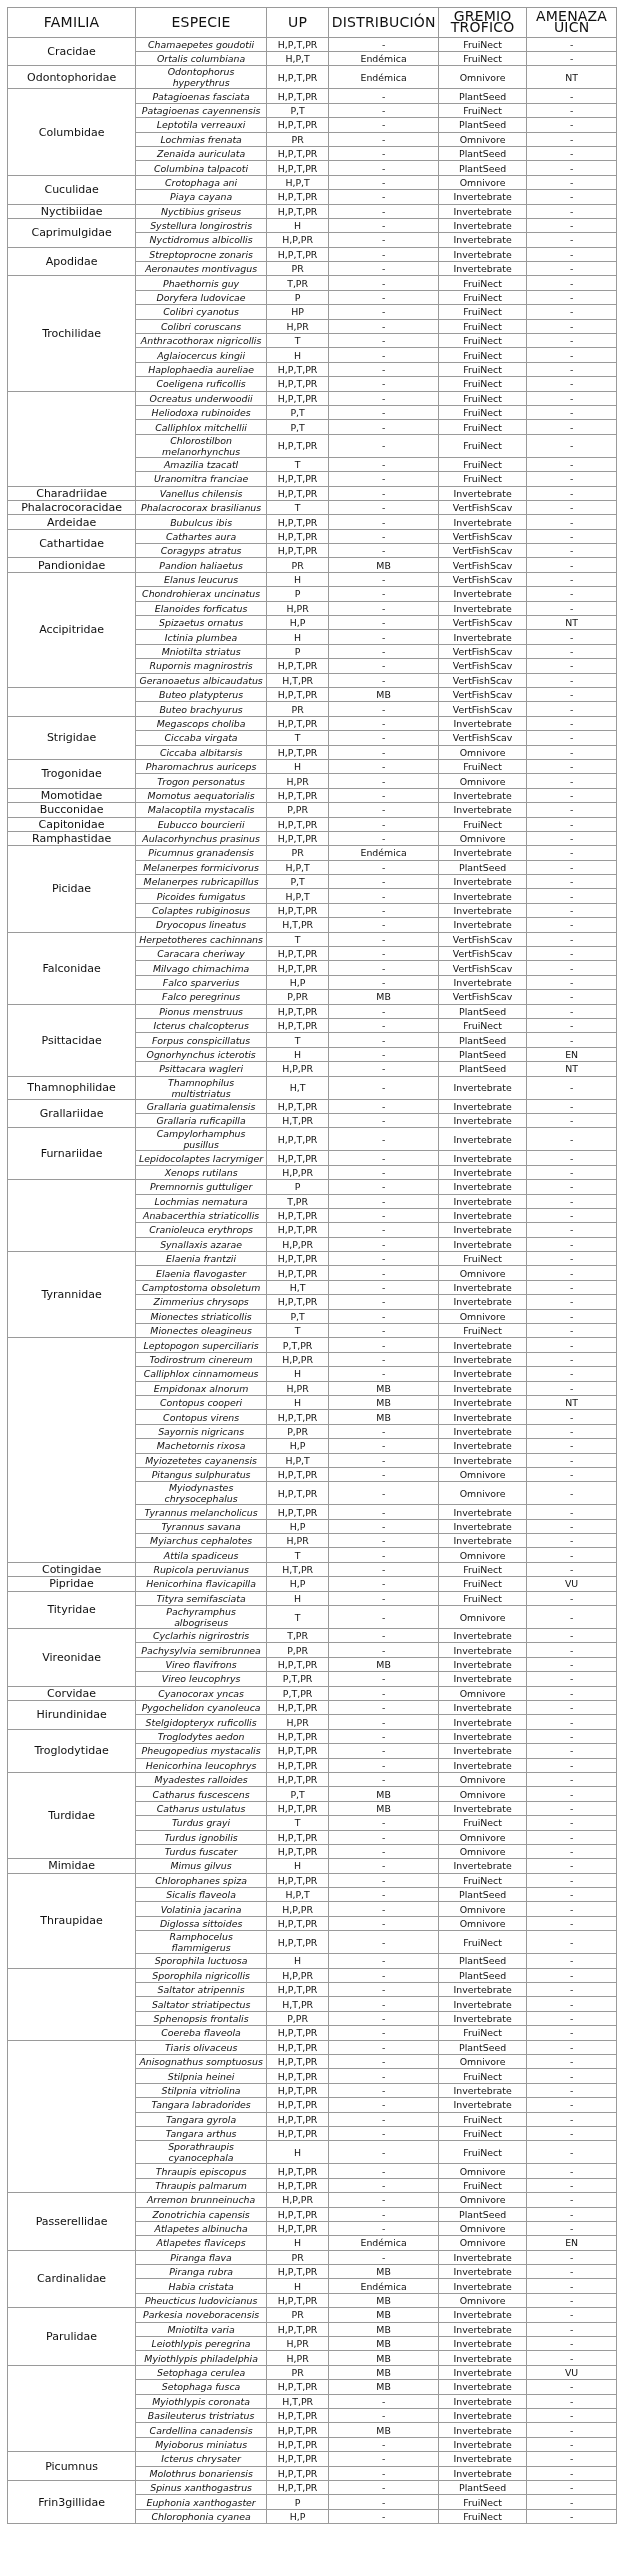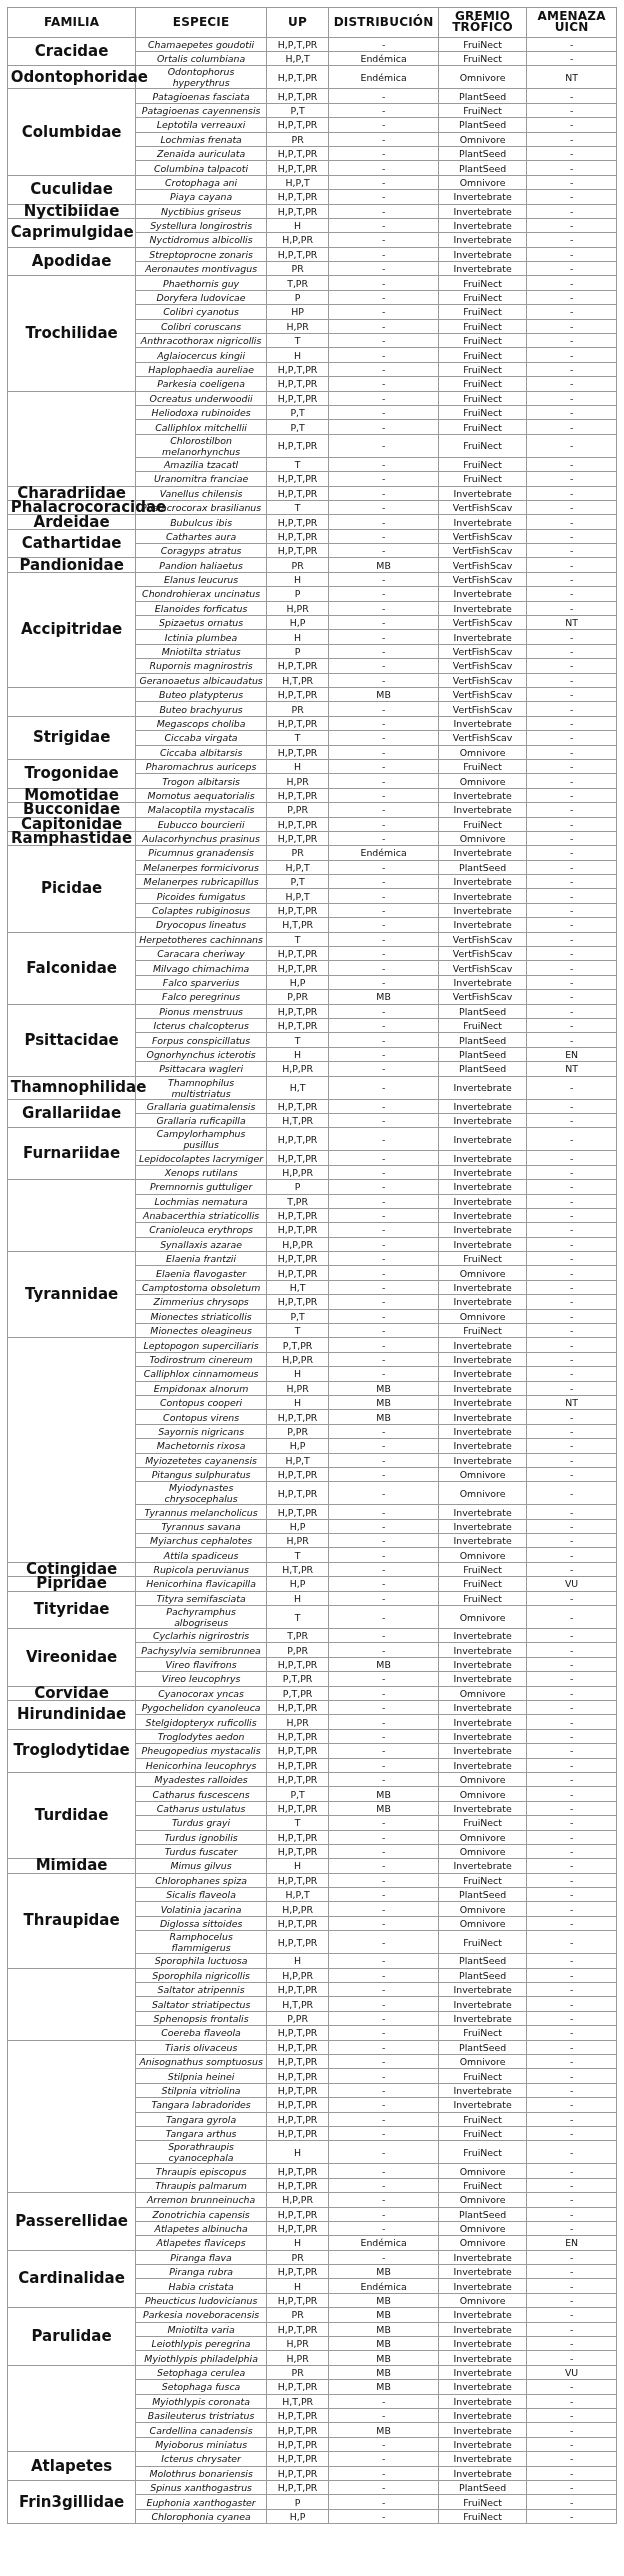--- a/index.html
+++ b/index.html
@@ -12,32 +12,32 @@
     font-size: 9.4px;
     line-height: 11px;
   }
   table.species th, table.species td {
     border: 0.9px solid #9a9a9a;
     text-align: center;
     vertical-align: middle;
     padding: 0 2.7px;
   }
   table.species th {
-    font-weight: bold;
-    font-size: 12px;
+    font-weight: normal;
+    font-size: 14px;
     height: 28.5px;
     letter-spacing: 0.2px;
   }
   col.c-fam { width: 128px; }
   col.c-sp  { width: 131px; }
   col.c-up  { width: 62px; }
   col.c-dis { width: 110px; }
   col.c-gre { width: 88px; }
   col.c-ame { width: 90px; }
-  td.fam { font-weight: bold; font-size: 15px; }
+  td.fam { font-weight: normal; font-size: 11px; }
   td.sp { font-style: italic; }
   tr.row td { height: 13.4px; }
   tbody.family { border-top: 1.8px solid #8a8a8a; }
 </style>
 </head>
 <body>
 
 <div class="wrap">
   <table class="species" id="species-table">
     <colgroup>
@@ -236,21 +236,21 @@
           <td>-</td>
         </tr>
         <tr class="row">
           <td class="sp">Haplophaedia aureliae</td>
           <td>H,P,T,PR</td>
           <td>-</td>
           <td>FruiNect</td>
           <td>-</td>
         </tr>
         <tr class="row">
-          <td class="sp">Parkesia coeligena</td>
+          <td class="sp">Coeligena ruficollis</td>
           <td>H,P,T,PR</td>
           <td>-</td>
           <td>FruiNect</td>
           <td>-</td>
         </tr>
       </tbody>
       <tbody class="family">
         <tr class="row">
           <td class="fam" rowspan="6"></td>
           <td class="sp">Ocreatus underwoodii</td>
@@ -455,21 +455,21 @@
       <tbody class="family">
         <tr class="row">
           <td class="fam" rowspan="2">Trogonidae</td>
           <td class="sp">Pharomachrus auriceps</td>
           <td>H</td>
           <td>-</td>
           <td>FruiNect</td>
           <td>-</td>
         </tr>
         <tr class="row">
-          <td class="sp">Trogon albitarsis</td>
+          <td class="sp">Trogon personatus</td>
           <td>H,PR</td>
           <td>-</td>
           <td>Omnivore</td>
           <td>-</td>
         </tr>
       </tbody>
       <tbody class="family">
         <tr class="row">
           <td class="fam" rowspan="1">Momotidae</td>
           <td class="sp">Momotus aequatorialis</td>
@@ -1335,21 +1335,21 @@
         <tr class="row">
           <td class="sp">Myioborus miniatus</td>
           <td>H,P,T,PR</td>
           <td>-</td>
           <td>Invertebrate</td>
           <td>-</td>
         </tr>
       </tbody>
       <tbody class="family">
         <tr class="row">
-          <td class="fam" rowspan="2">Atlapetes</td>
+          <td class="fam" rowspan="2">Picumnus</td>
           <td class="sp">Icterus chrysater</td>
           <td>H,P,T,PR</td>
           <td>-</td>
           <td>Invertebrate</td>
           <td>-</td>
         </tr>
         <tr class="row">
           <td class="sp">Molothrus bonariensis</td>
           <td>H,P,T,PR</td>
           <td>-</td>

